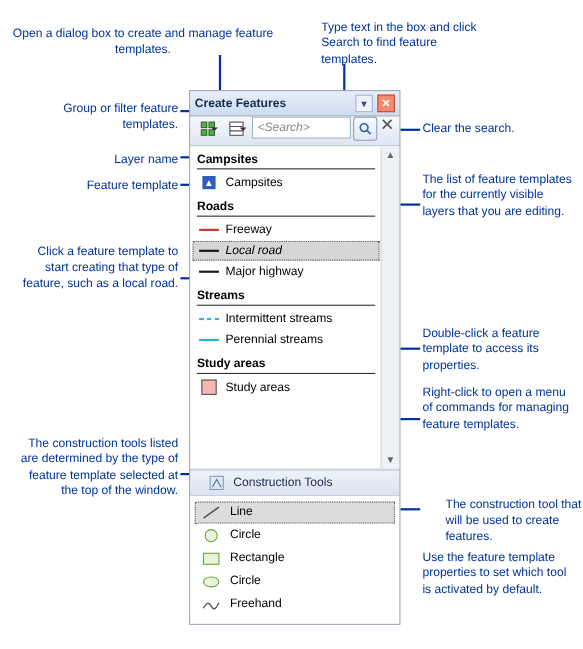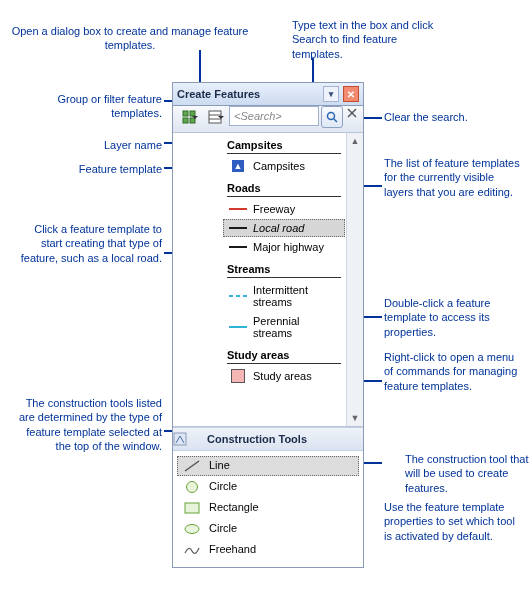--- a/index.html
+++ b/index.html
@@ -150,22 +150,22 @@
   .sym-line { width:18px;height:2px;}
   .sym-box  { width:12px;height:12px;border:1px solid #555;}
   .sym-square-blue { width:12px;height:12px;background:#2f5cc0;}
   .square-a {color:white;font-weight:bold;font-size:9px;line-height:12px;text-align:center;width:12px;height:12px;}
   
   .section-head {
     height: 22px;
     background: linear-gradient(#eef2f9,#dbe3f0);
     border-top:1px solid #c7d0e1;
     border-bottom:1px solid #c7d0e1;
-    display:flex;align-items:center;gap:20px;padding:0 0;
-    font-weight:bold;color:#1b2b4a;
+    display:flex;align-items:center;gap:8px;padding:0 17px;
+    font-weight:normal;color:#1b2b4a;
   }
   .tools-list {
     background:white;
     flex:0 0 auto;
     padding:4px 2px 6px 2px;
   }
   .tool-item {
     display:flex;align-items:flex-start;gap:8px;
     padding:3px 6px;margin:1px 2px;
   }
@@ -239,21 +239,21 @@
     </div>
     <div class="clear-btn">
       <svg width="10" height="10">
           <line x1="1" y1="1" x2="9" y2="9" stroke="#555" stroke-width="1.5"></line>
           <line x1="9" y1="1" x2="1" y2="9" stroke="#555" stroke-width="1.5"></line>
         </svg>
     </div>
   </div>
 
   <div class="listarea">
-    <div id="groups-host" style="position:absolute;left:0;top:0;right:16px;bottom:0;margin-left:48px;">
+    <div id="groups-host" style="position:absolute;left:0;top:0;right:16px;bottom:0;">
         <div class="group-header"><span>Campsites</span><span class="underline"></span></div>
         <div class="item">
           <div class="sym">
             <div class="sym-square-blue">
               <div class="square-a">▲</div>
             </div>
           </div>
           <span>Campsites</span>
         </div>
         <div class="group-header"><span>Roads</span><span class="underline"></span></div>

